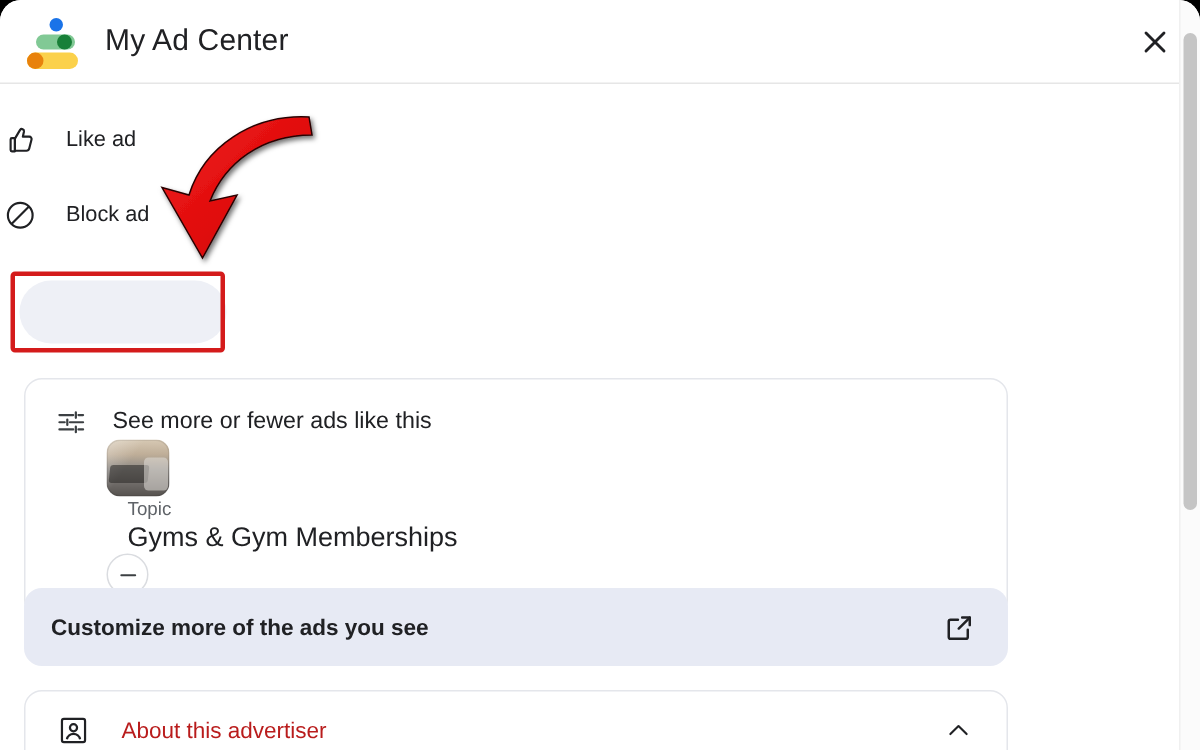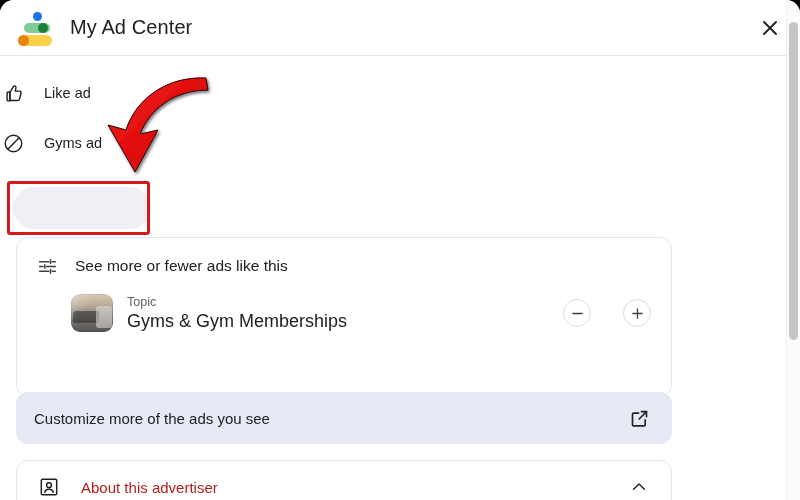--- a/index.html
+++ b/index.html
@@ -131,44 +131,44 @@
 
   
   .card {
     position: absolute;
     left: 16px;
     width: 656px;
     background: #ffffff;
     border: 1px solid #e4e6eb;
     border-radius: 12px;
   }
-  #card-similar { top: 237px; height: 160px; }
+  #card-similar { top: 252px; height: 160px; }
 
   .card-head {
     display: flex;
     align-items: center;
     padding: 16px 0 0 18px;
   }
   .card-head .ico {
     width: 24px; height: 24px;
     flex: 0 0 auto;
     display: flex; align-items: center; justify-content: center;
     color: #3c4043;
   }
   .card-head .title {
     margin-left: 16px;
     font-size: 15.5px;
     color: #202124;
   }
 
   .topic-row {
     display: flex;
-    align-items: center;
-    margin-top: 16px;
+    align-items: flex-start;
     padding: 0 20px 0 54px;
+    flex-direction: column;
   }
   .thumb {
     width: 42px; height: 38px;
     border-radius: 9px;
     flex: 0 0 auto;
     background:
       linear-gradient(125deg, rgba(255,255,255,0.35) 0%, rgba(255,255,255,0) 38%),
       linear-gradient(180deg, #d7c9b4 0%, #bfae98 26%, #8e8a86 52%, #6e6a67 78%, #55514e 100%);
     box-shadow: inset 0 0 0 1px rgba(0,0,0,0.08);
     position: relative;
@@ -209,20 +209,21 @@
   #customize-row {
     position: absolute;
     left: 16px; top: 392px;
     width: 656px; height: 52px;
     background: #e7eaf4;
     border-radius: 12px;
     display: flex;
     align-items: center;
     padding: 0 22px 0 18px;
     cursor: pointer;
+    font-weight: bold;
   }
   #customize-row .label {
     flex: 1 1 auto;
     font-size: 15px;
     color: #202124;
   }
   #customize-row .ico { color: #202124; display: flex; align-items: center; }
 
   
   #card-advertiser {
@@ -293,21 +294,21 @@
       <span class="label">Like ad</span>
     </div>
 
     <div class="action-row">
       <span class="ico">
         <svg width="23" height="23" viewBox="0 0 24 24" fill="none" stroke="#202124" stroke-width="1.5">
           <circle cx="12" cy="12" r="8.6"></circle>
           <path d="M6.1 17.9 L17.9 6.1" stroke-linecap="round"></path>
         </svg>
       </span>
-      <span class="label">Gyms ad</span>
+      <span class="label">Block ad</span>
     </div>
 
 
   </div>
 
   <div class="red-box"></div>
 
   <svg class="red-arrow" viewBox="0 0 130 120">
     <defs>
       <filter id="arrowShadow" x="-30%" y="-30%" width="170%" height="170%">

